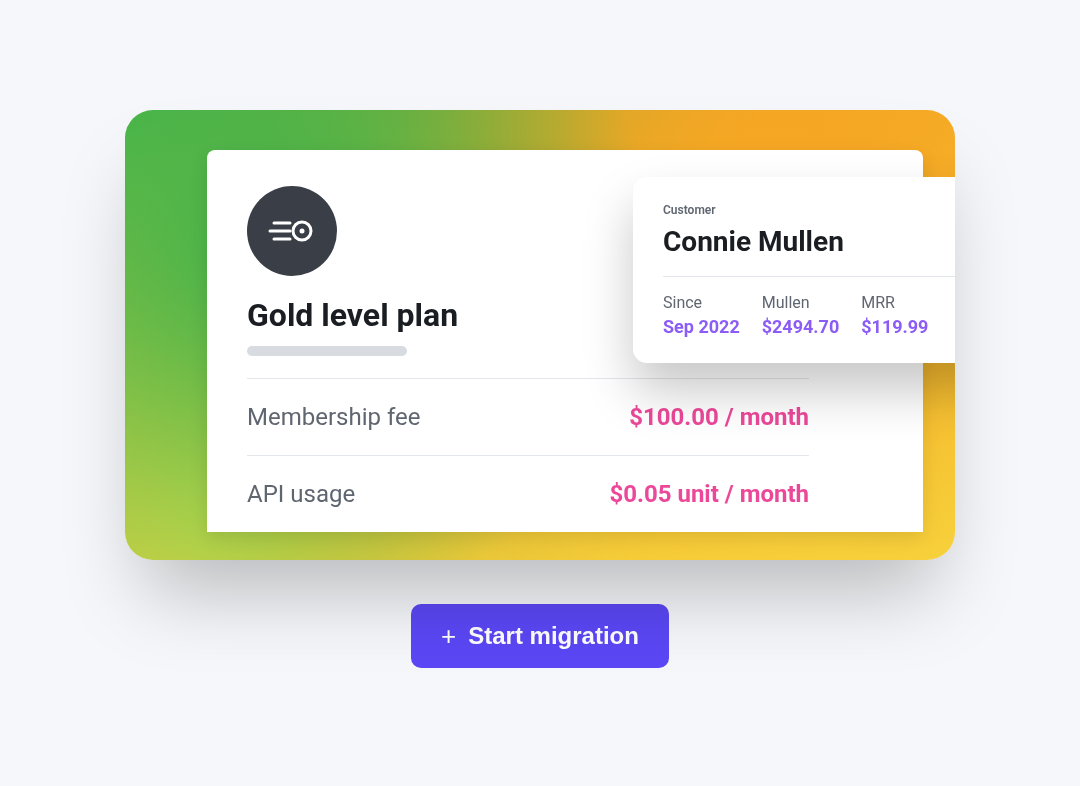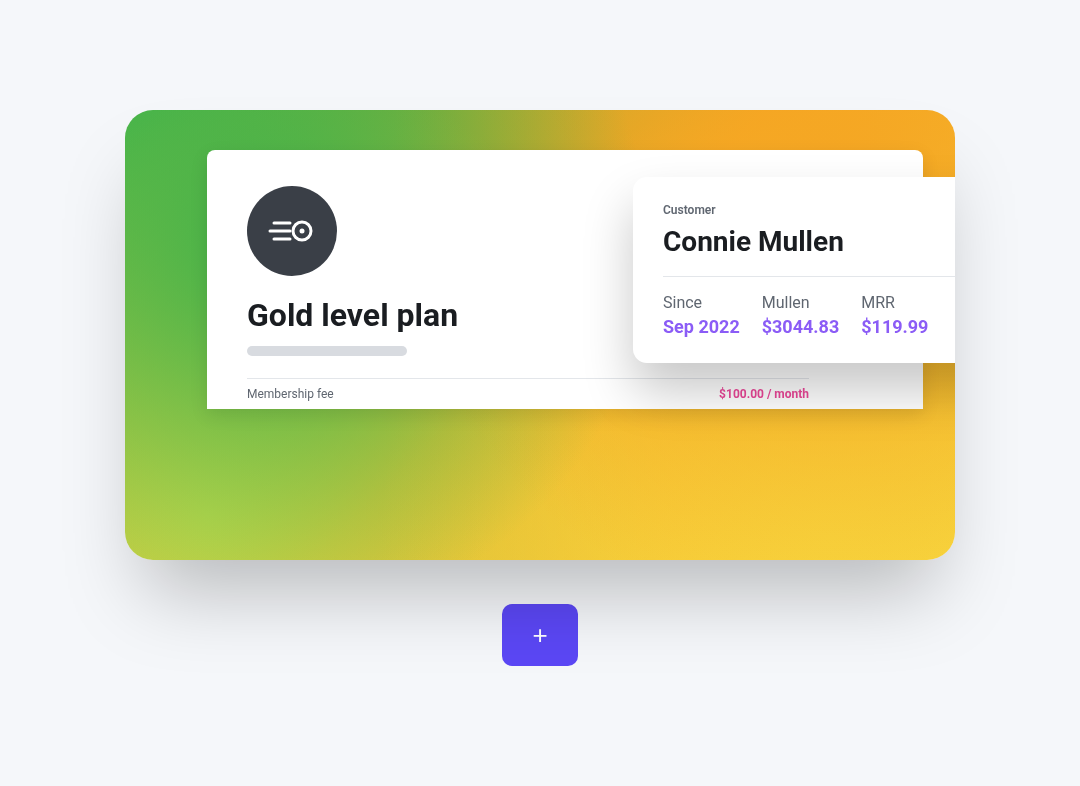--- a/index.html
+++ b/index.html
@@ -63,23 +63,23 @@
     background: #d8dbe0;
     border-radius: 5px;
     margin-bottom: 22px;
   }
 
   .line-items { width: 562px; }
   .line-item {
     display: flex;
     justify-content: space-between;
     align-items: center;
-    padding: 8px 0;
+    padding: 24px 0;
     border-top: 1px solid #e3e6ea;
-    font-size: 12px;
+    font-size: 24px;
   }
   .line-item:first-child { border-top: 1px solid #e3e6ea; }
   .line-item .label { color: #5f6670; }
   .line-item .value { color: #ec4899; font-weight: 700; }
 
   .customer-card {
     position: absolute;
     top: 67px;
     left: 508px;
     width: 410px;
@@ -156,40 +156,45 @@
       </svg>
     </div>
     <div class="plan-title">Gold level plan</div>
     <div class="plan-bar"></div>
 
     <div class="line-items">
       <div class="line-item">
         <span class="label">Membership fee</span>
         <span class="value">$100.00 / month</span>
       </div>
+      <div class="line-item">
+        <span class="label">API usage</span>
+        <span class="value">$0.05 unit / month</span>
+      </div>
     </div>
   </div>
 
   <div class="customer-card">
     <div class="customer-label">Customer</div>
     <div class="customer-name">Connie Mullen</div>
     <hr class="cust-divider">
     <div class="stats">
       <div class="stat">
         <div class="stat-label">Since</div>
         <div class="stat-value">Sep 2022</div>
       </div>
       <div class="stat">
         <div class="stat-label">Mullen</div>
-        <div class="stat-value">$3044.83</div>
+        <div class="stat-value">$2494.70</div>
       </div>
       <div class="stat">
         <div class="stat-label">MRR</div>
         <div class="stat-value">$119.99</div>
       </div>
     </div>
   </div>
 
 </div>
 
 <button class="cta">
   <span class="plus">+</span>
+  <span>Start migration</span>
 </button>
 
 </body></html>

